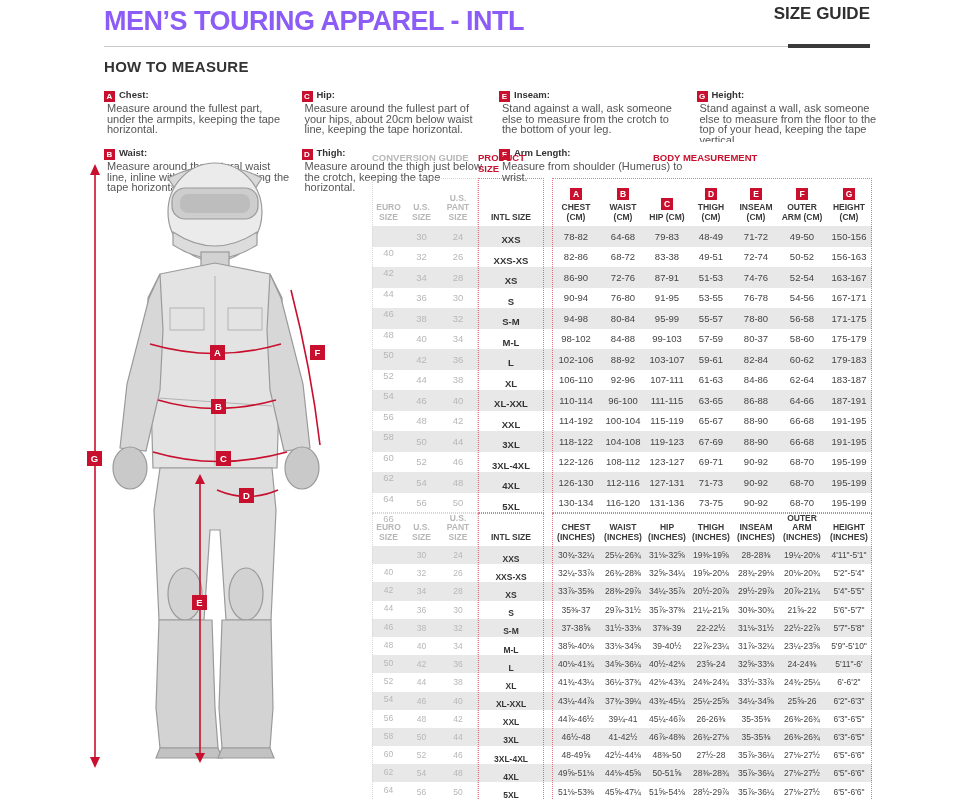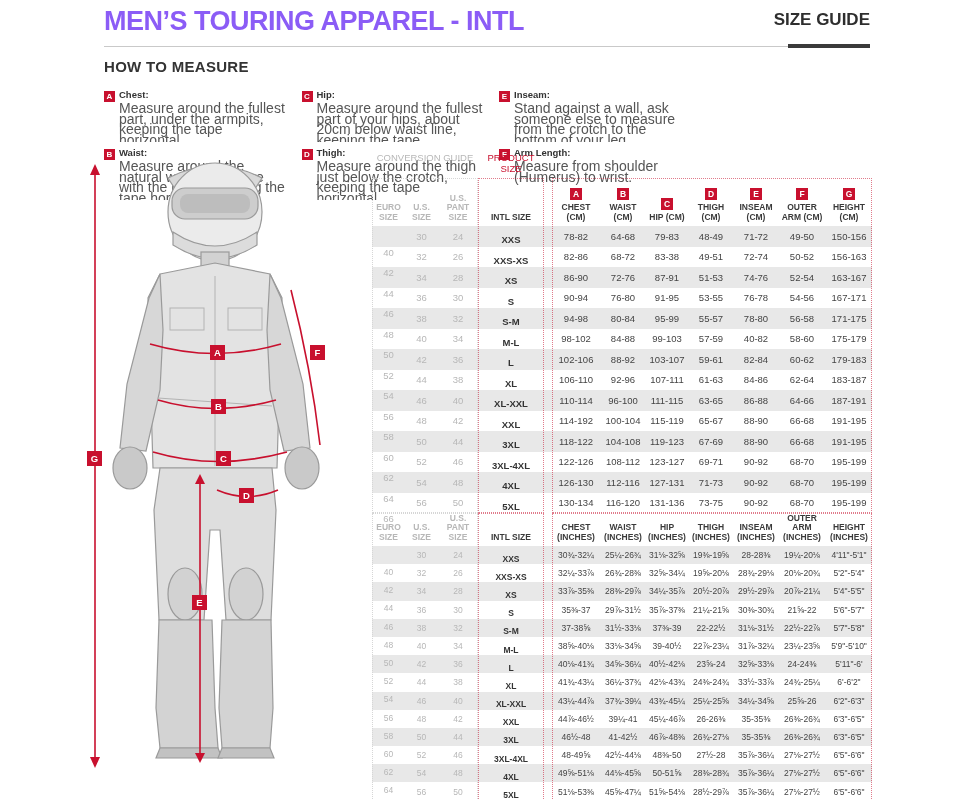--- a/index.html
+++ b/index.html
@@ -2,42 +2,42 @@
 <html><head>
 <meta charset="utf-8">
 <style>
   html,body{margin:0;padding:0;background:#fff;}
   body{width:978px;height:800px;position:relative;overflow:hidden;
        font-family:"Liberation Sans","DejaVu Sans",sans-serif;color:#333;}
   .abs{position:absolute;}
 
   
   .title{left:104px;top:6px;font-size:27px;font-weight:bold;letter-spacing:-0.5px;color:#8b5cf6;}
-  .size-guide{left:772px;top:10px;width:98px;text-align:right;font-size:17px;font-weight:bold;color:#2e2e2e;}
+  .size-guide{left:772px;top:4px;width:98px;text-align:right;font-size:17px;font-weight:bold;color:#2e2e2e;}
   .rule{left:104px;top:46px;width:766px;height:1px;background:#c9c9c9;}
   .rule-dark{left:788px;top:44px;width:82px;height:4px;background:#3a3a3a;}
 
   
   .howto-h{left:104px;top:58px;font-size:15px;font-weight:bold;letter-spacing:0.3px;color:#333;}
   .howto{left:104px;top:84px;width:778px;height:122px;
          column-count:4;column-gap:12px;column-fill:auto;}
   .mitem{break-inside:avoid;height:58px;overflow:hidden;}
   .mbadge{display:inline-block;width:11px;height:11px;background:#c8102e;color:#fff;
           font-size:8px;font-weight:bold;text-align:center;line-height:11px;margin-right:4px;vertical-align:-1px;}
   .mlabel{font-size:9.5px;font-weight:bold;color:#333;}
-  .mdesc{font-size:14px;line-height:10.5px;color:#555;margin:1px 0 0 15px;}
+  .mdesc{font-size:11px;line-height:10.5px;color:#555;margin:1px 0 0 3px;}
 
   
   .figure{left:10px;top:148px;width:360px;height:652px;}
 
   
   .tables{left:372px;top:152px;width:500px;}
   .tblwrap{position:relative;width:500px;}
   .grp-row{display:flex;height:26px;}
-  .gh{font-size:9.5px;font-weight:normal;text-align:center;line-height:11px;}
+  .gh{font-size:9.5px;font-weight:bold;text-align:left;line-height:11px;}
   .gh-conv{width:106px;color:#b7b7b7;}
   .gh-prod{width:66px;color:#c8102e;}
   .gh-body{width:328px;color:#c8102e;}
   .gh-body span{display:block;width:110px;margin:0 auto;}
   .head-row{display:flex;align-items:flex-end;}
   .hc{display:flex;flex-direction:column;justify-content:flex-end;align-items:center;
       text-align:center;font-size:8.5px;font-weight:bold;line-height:9.5px;color:#3a3a3a;padding-bottom:4px;}
   .hc.mut{color:#b7b7b7;}
   .lbadge{width:12px;height:12px;background:#c8102e;color:#fff;font-size:8.5px;font-weight:bold;
           text-align:center;line-height:12px;margin-bottom:3px;}
@@ -96,20 +96,24 @@
     <div class="mitem">
       <span class="mbadge">E</span><span class="mlabel">Inseam:</span>
       <div class="mdesc">Stand against a wall, ask someone else to measure from the crotch to the bottom of your leg.</div>
     </div>
 
     <div class="mitem">
       <span class="mbadge">F</span><span class="mlabel">Arm Length:</span>
       <div class="mdesc">Measure from shoulder (Humerus) to wrist.</div>
     </div>
 
+    <div class="mitem">
+      <span class="mbadge">G</span><span class="mlabel">Height:</span>
+      <div class="mdesc">Stand against a wall, ask someone else to measure from the floor to the top of your head, keeping the tape vertical.</div>
+    </div>
 
 </div>
 
 <div class="abs figure">
 <svg width="360" height="652" viewBox="0 0 360 652" xmlns="http://www.w3.org/2000/svg">
 
   <g stroke="#9a9a9a" stroke-width="1.2" fill="#e6e6e6">
     <path d="M158 30 Q205 6 252 30 L243 44 Q205 26 167 44 Z" fill="#d9d9d9"></path>
     <ellipse cx="205" cy="64" rx="47" ry="49" fill="#ebebeb"></ellipse>
     <rect x="162" y="40" width="86" height="31" rx="13" fill="#cdcdcd"></rect>
@@ -188,20 +192,23 @@
 <div class="abs tables">
 
   <div class="tblwrap">
     <div class="box box-conv" style="left:0;top:26px;bottom:0;width:104px;"></div>
     <div class="box box-prod" style="left:106px;top:26px;bottom:0;width:64px;"></div>
     <div class="box box-body" style="left:180px;top:26px;bottom:0;width:318px;"></div>
 
     <div class="grp-row">
       <div class="gh gh-conv">CONVERSION GUIDE</div>
       <div class="gh gh-prod">PRODUCT SIZE</div>
+      <div class="gh gh-body">
+          <span>BODY MEASUREMENT</span>
+        </div>
     </div>
 
     <div class="head-row cmhead">
       <div class="hc ce mut">
           <span>EURO SIZE</span>
         </div>
       <div class="hc cu mut">
           <span>U.S. SIZE</span>
         </div>
       <div class="hc cp mut">
@@ -314,21 +321,21 @@
 
         <div class="tr">
           <div class="td ce mut">50</div>
           <div class="td cu mut">40</div>
           <div class="td cp mut">34</div>
           <div class="td ci intl">M-L</div>
           <div class="td cc">98-102</div>
           <div class="td cw">84-88</div>
           <div class="td ch">99-103</div>
           <div class="td ct">57-59</div>
-          <div class="td cn">40-82</div>
+          <div class="td cn">80-37</div>
           <div class="td ca">58-60</div>
           <div class="td cg">175-179</div>
         </div>
 
         <div class="tr">
           <div class="td ce mut">52</div>
           <div class="td cu mut">42</div>
           <div class="td cp mut">36</div>
           <div class="td ci intl">L</div>
           <div class="td cc">102-106</div>

